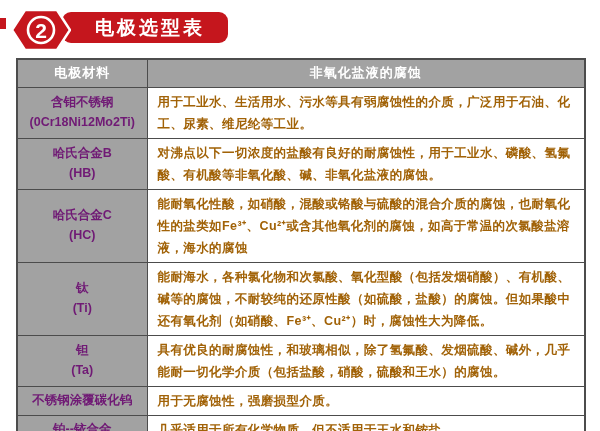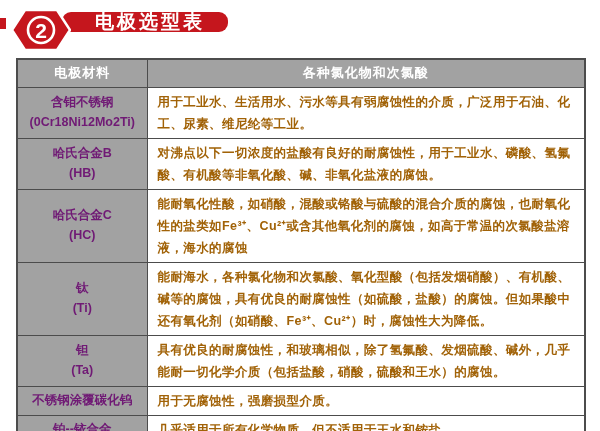--- a/index.html
+++ b/index.html
@@ -10,21 +10,21 @@
 
   
   .edge-mark {
     position: absolute; left: 0; top: 18px; width: 6px; height: 11px;
     background: #c5161d;
   }
   .badge {
     position: absolute; left: 11px; top: 8px; width: 60px; height: 44px; z-index: 2;
   }
   .title-banner {
-    position: absolute; left: 62px; top: 12px; width: 166px; height: 20px;
+    position: absolute; left: 62px; top: 12px; width: 166px; height: 31px;
     background: #c5161d; border-radius: 9px; z-index: 1;
     display: flex; align-items: center; justify-content: center;
   }
   .title-banner span {
     color: #ffffff; font-size: 19px; font-weight: bold; letter-spacing: 3px;
     padding-left: 10px;
   }
 
   
   table.electrode {
@@ -76,21 +76,21 @@
   </div>
 
   <table class="electrode">
     <colgroup>
         <col class="c1">
         <col>
       </colgroup>
     <thead>
       <tr>
         <th class="hdr">电极材料</th>
-        <th class="hdr">各种氯化物和次氯酸</th>
+        <th class="hdr">非氧化盐液的腐蚀</th>
       </tr>
     </thead>
     <tbody>
       <tr class="r1">
         <td class="mat">
           <div>含钼不锈钢</div>
           <div>(0Cr18Ni12Mo2Ti)</div>
         </td>
         <td class="desc">用于工业水、生活用水、污水等具有弱腐蚀性的介质，广泛用于石油、化工、尿素、维尼纶等工业。</td>
       </tr>
@@ -106,21 +106,21 @@
           <div>哈氏合金C</div>
           <div>(HC)</div>
         </td>
         <td class="desc">能耐氧化性酸，如硝酸，混酸或铬酸与硫酸的混合介质的腐蚀，也耐氧化性的盐类如Fe³⁺、Cu²⁺或含其他氧化剂的腐蚀，如高于常温的次氯酸盐溶液，海水的腐蚀</td>
       </tr>
       <tr class="r4">
         <td class="mat">
           <div>钛</div>
           <div>(Ti)</div>
         </td>
-        <td class="desc">能耐海水，各种氯化物和次氯酸、氧化型酸（包括发烟硝酸）、有机酸、碱等的腐蚀，具有优良的耐腐蚀性（如硫酸，盐酸）的腐蚀。但如果酸中还有氧化剂（如硝酸、Fe³⁺、Cu²⁺）时，腐蚀性大为降低。</td>
+        <td class="desc">能耐海水，各种氯化物和次氯酸、氧化型酸（包括发烟硝酸）、有机酸、碱等的腐蚀，不耐较纯的还原性酸（如硫酸，盐酸）的腐蚀。但如果酸中还有氧化剂（如硝酸、Fe³⁺、Cu²⁺）时，腐蚀性大为降低。</td>
       </tr>
       <tr class="r5">
         <td class="mat">
           <div>钽</div>
           <div>(Ta)</div>
         </td>
         <td class="desc">具有优良的耐腐蚀性，和玻璃相似，除了氢氟酸、发烟硫酸、碱外，几乎能耐一切化学介质（包括盐酸，硝酸，硫酸和王水）的腐蚀。</td>
       </tr>
       <tr class="r6">
         <td class="mat">

